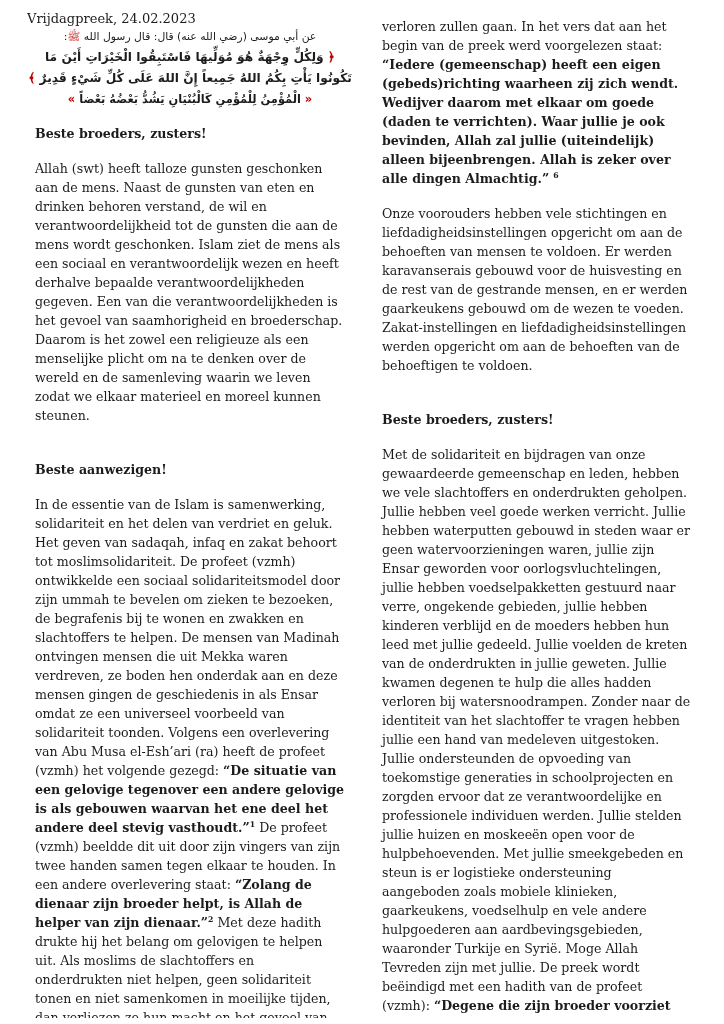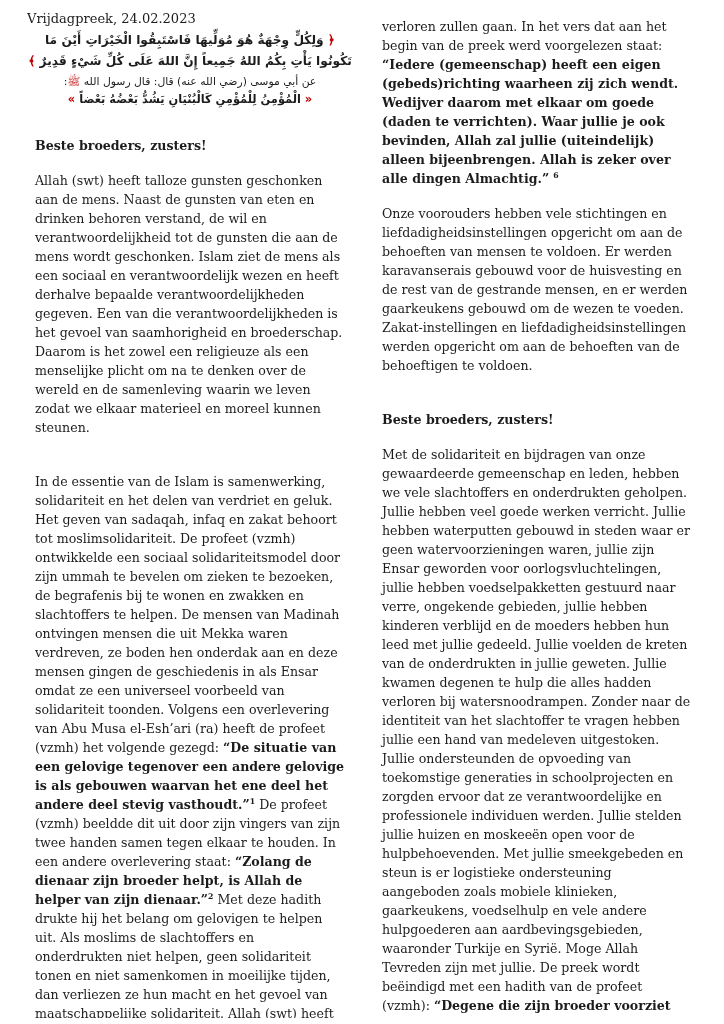--- a/index.html
+++ b/index.html
@@ -18,41 +18,42 @@
   }
   p { margin:8px; text-align:left; }
   .b { font-weight:bold; }
   .red { color:#c00000; }
   .gap { height:19px; flex:0 0 19px; }
   .date-line { font-size:13px; }
   .doc-title { font-size:13.4px; font-weight:bold; line-height:17px; }
   .arabic { direction:rtl; text-align:center; font-family:"DejaVu Sans", sans-serif; }
   .arabic-verse { font-size:12.2px; font-weight:bold; line-height:21px; margin:2px 0 1px 0; }
   .arabic-intro { font-size:10.8px; line-height:17px; }
-  .arabic-hadith { font-size:11.4px; font-weight:bold; line-height:18px; margin-bottom:20px; }
+  .arabic-hadith { font-size:11.4px; font-weight:bold; line-height:18px; margin-bottom:8px; }
   .heading { font-weight:bold; }
   sup { font-size:0.62em; line-height:0; vertical-align:super; }
 </style>
 </head>
 <body>
 
 <div class="page">
 
   <div class="col">
     <div class="date-line">Vrijdagpreek, 24.02.2023</div>
 
+    <div class="arabic arabic-intro"><span>عن أبي موسى (رضي الله عنه) قال: قال رسول الله </span><span class="red">ﷺ</span><span>:</span></div>
     <div class="arabic arabic-verse"><span class="red">﴿ </span><span>وَلِكُلٍّ وِجْهَةٌ هُوَ مُوَلِّيهَا فَاسْتَبِقُوا الْخَيْرَاتِ أَيْنَ مَا تَكُونُوا يَأْتِ بِكُمُ اللهُ جَمِيعاً إِنَّ اللهَ عَلَى كُلِّ شَيْءٍ قَدِيرٌ</span><span class="red"> ﴾</span></div>
-    <div class="arabic arabic-intro"><span>عن أبي موسى (رضي الله عنه) قال: قال رسول الله </span><span class="red">ﷺ</span><span>:</span></div>
     <div class="arabic arabic-hadith"><span class="red">« </span><span class="b">الْمُؤْمِنُ لِلْمُؤْمِنِ كَالْبُنْيَانِ يَشُدُّ بَعْضُهُ بَعْضاً</span><span class="red"> »</span></div>
 
     <p class="heading">Beste broeders, zusters!</p>
     <p><span>Allah (swt) heeft talloze gunsten geschonken aan de mens. Naast de gunsten van eten en drinken behoren verstand, de wil en verantwoordelijkheid tot de gunsten die aan de mens wordt geschonken. Islam ziet de mens als een sociaal en verantwoordelijk wezen en heeft derhalve bepaalde verantwoordelijkheden gegeven. Een van die verantwoordelijkheden is het gevoel van saamhorigheid en broederschap. Daarom is het zowel een religieuze als een menselijke plicht om na te denken over de wereld en de samenleving waarin we leven zodat we elkaar materieel en moreel kunnen steunen.</span></p>
 
     <div class="gap"></div>
 
+    <p class="heading">Beste aanwezigen!</p>
     <p><span>In de essentie van de Islam is samenwerking, solidariteit en het delen van verdriet en geluk. Het geven van sadaqah, infaq en zakat behoort tot moslimsolidariteit. De profeet (vzmh) ontwikkelde een sociaal solidariteitsmodel door zijn ummah te bevelen om zieken te bezoeken, de begrafenis bij te wonen en zwakken en slachtoffers te helpen. De mensen van Madinah ontvingen mensen die uit Mekka waren verdreven, ze boden hen onderdak aan en deze mensen gingen de geschiedenis in als Ensar omdat ze een universeel voorbeeld van solidariteit toonden. Volgens een overlevering van Abu Musa el-Esh’ari (ra) heeft de profeet (vzmh) het volgende gezegd: </span><span class="b">“De situatie van een gelovige tegenover een andere gelovige is als gebouwen waarvan het ene deel het andere deel stevig vasthoudt.”</span><sup class="b">1</sup><span> De profeet (vzmh) beeldde dit uit door zijn vingers van zijn twee handen samen tegen elkaar te houden. In een andere overlevering staat: </span><span class="b">“Zolang de dienaar zijn broeder helpt, is Allah de helper van zijn dienaar.”</span><sup class="b">2</sup><span> Met deze hadith drukte hij het belang om gelovigen te helpen uit. Als moslims de slachtoffers en onderdrukten niet helpen, geen solidariteit tonen en niet samenkomen in moeilijke tijden, dan verliezen ze hun macht en het gevoel van maatschappelijke solidariteit. Allah (swt) heeft het belang hiervan in verschillende verzen aangegeven. Zo stelt Hij dat Hij tevreden zal zijn met hen die wedijveren</span><sup>3</sup><span> in </span><span class="b">goedheid</span><span> en </span></p>
 
   </div>
 
   <div class="col">
     <p><span>verloren zullen gaan. In het vers dat aan het begin van de preek werd voorgelezen staat: </span><span class="b">“Iedere (gemeenschap) heeft een eigen (gebeds)richting waarheen zij zich wendt. Wedijver daarom met elkaar om goede (daden te verrichten). Waar jullie je ook bevinden, Allah zal jullie (uiteindelijk) alleen bijeenbrengen. Allah is zeker over alle dingen Almachtig.”</span><span> </span><sup class="b">6</sup></p>
     <p><span>Onze voorouders hebben vele stichtingen en liefdadigheidsinstellingen opgericht om aan de behoeften van mensen te voldoen. Er werden karavanserais gebouwd voor de huisvesting en de rest van de gestrande mensen, en er werden gaarkeukens gebouwd om de wezen te voeden. Zakat-instellingen en liefdadigheidsinstellingen werden opgericht om aan de behoeften van de behoeftigen te voldoen.</span></p>
 
     <div class="gap"></div>
 

